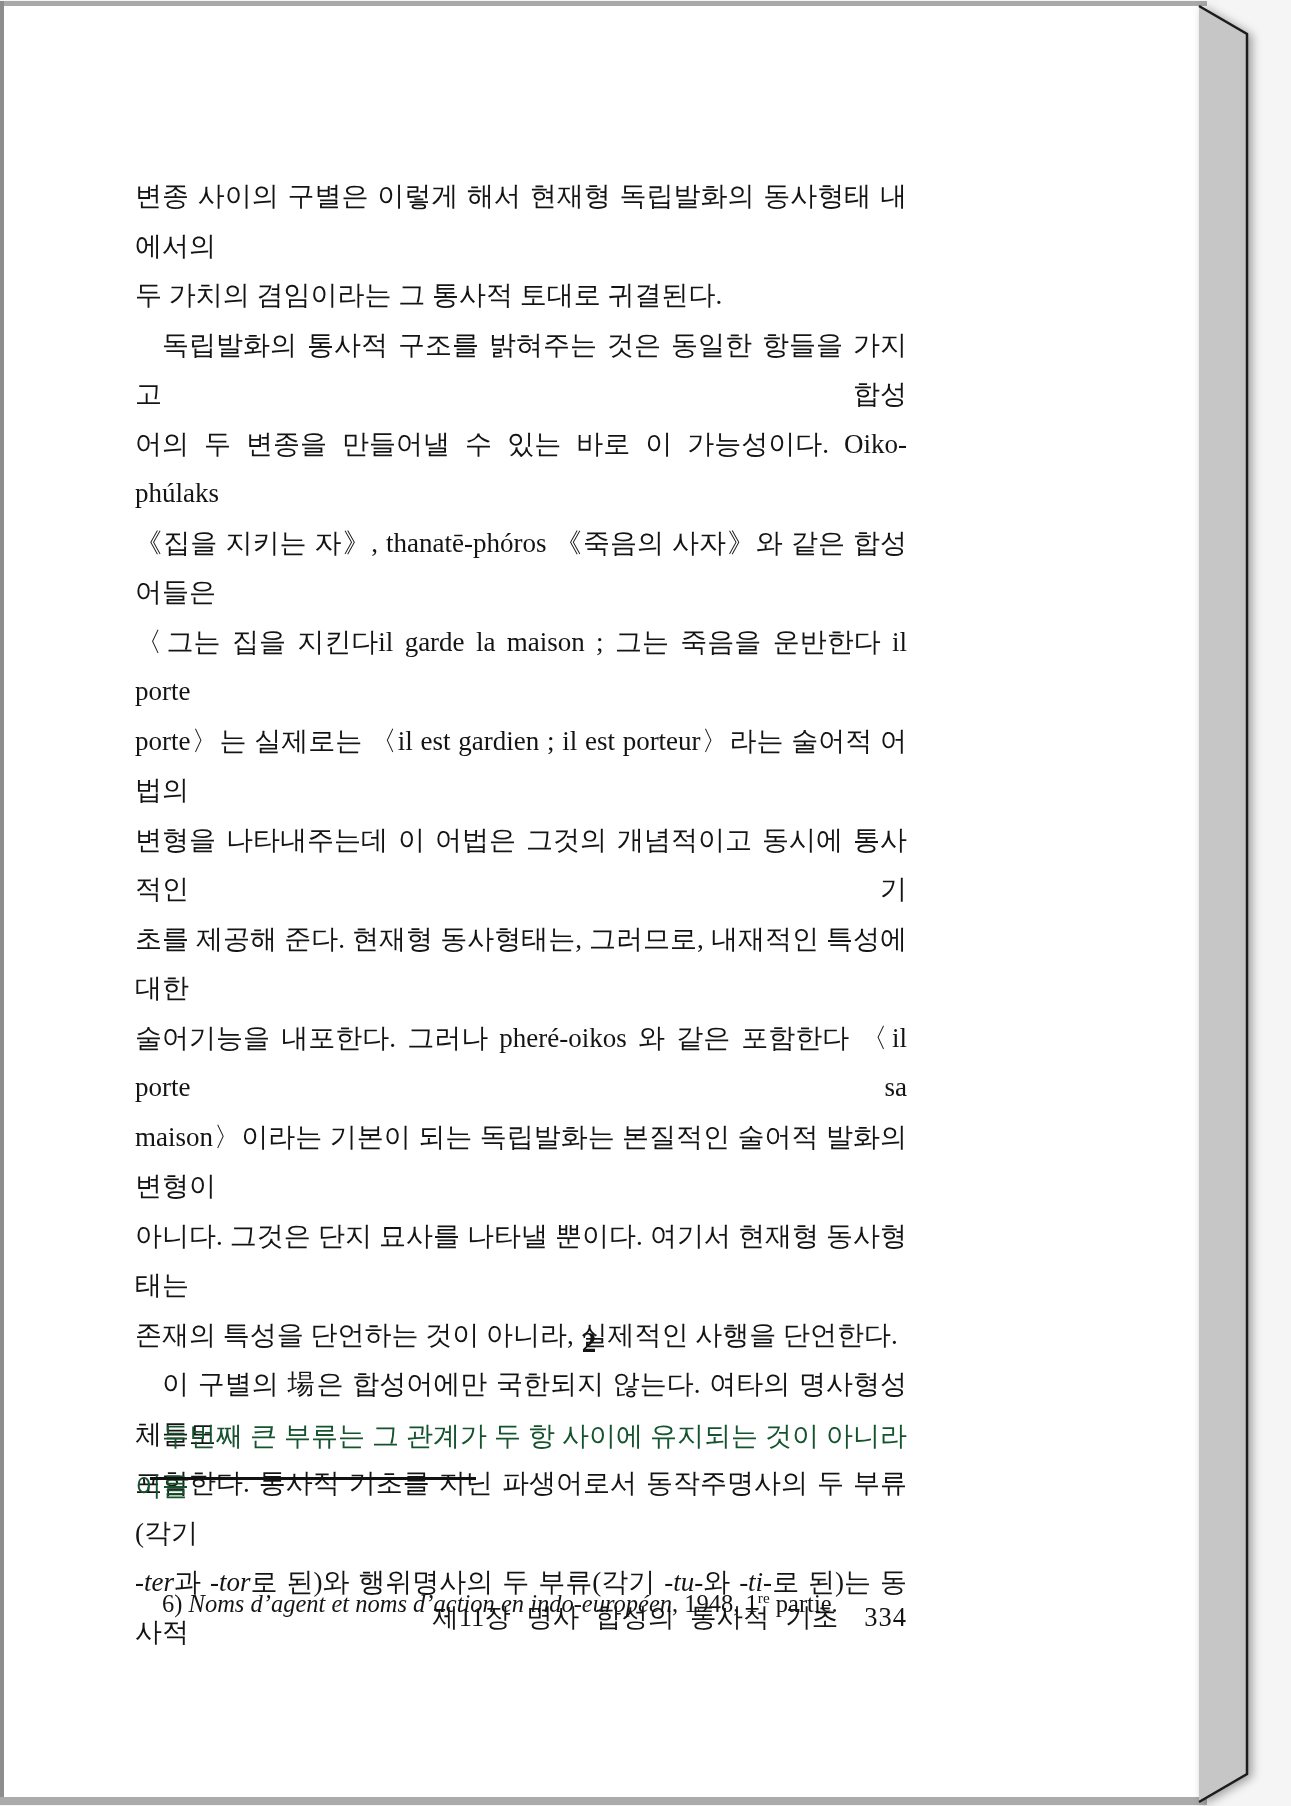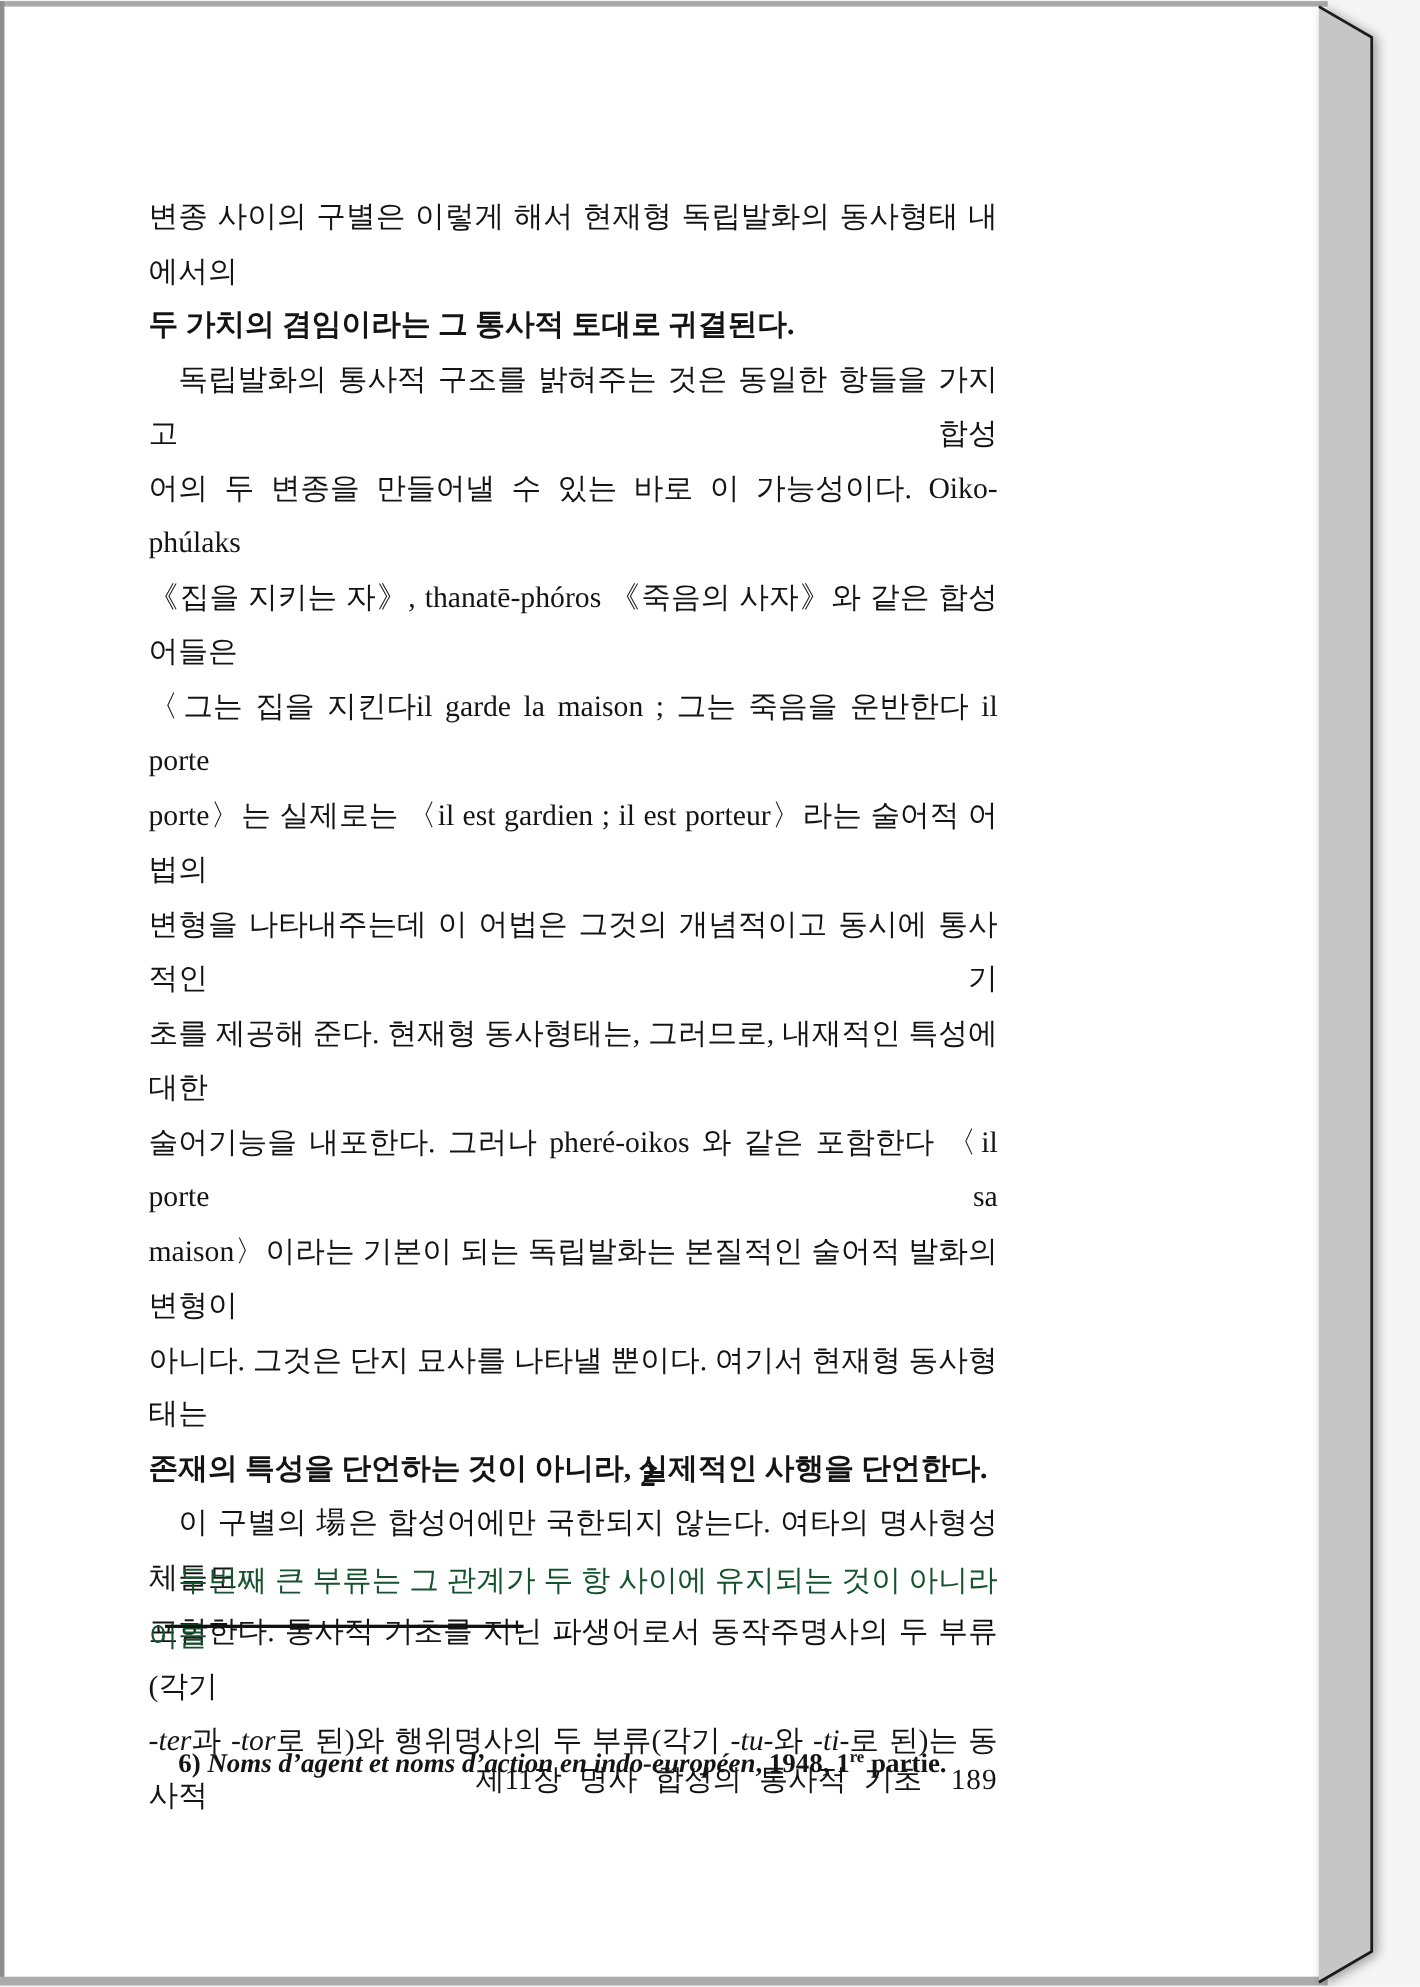--- a/index.html
+++ b/index.html
@@ -17,21 +17,21 @@
   .edge-bottom{position:absolute;left:0;top:1797px;width:1207px;height:8px;background:#ababab;}
   .spine-svg{
     position:absolute;left:1195px;top:0;width:70px;height:1806px;
     filter:drop-shadow(4px 2px 5px rgba(0,0,0,0.35));
   }
   .text-col{
     position:absolute;left:135px;top:172px;width:772px;
     font-size:27px;line-height:49.5px;color:#141414;
   }
   .line{text-align:justify;text-align-last:justify;}
-  .line.short{text-align-last:left;font-weight:bold;}
+  .line.short{text-align-last:left;}
   .line.indent{text-indent:27px;}
   .line sup{font-size:0.62em;line-height:0;vertical-align:super;}
   .section-num{
     position:absolute;left:0;top:1318px;width:1178px;text-align:center;
     font-size:29px;font-weight:bold;color:#141414;line-height:49.5px;
   }
   .continuation{
     position:absolute;left:135px;top:1412px;width:772px;
     font-size:27px;line-height:49.5px;color:#14532d;
   }
@@ -88,14 +88,14 @@
 <div class="continuation">
     <div class="line indent"><span>두번째 큰 부류는 그 관계가 두 항 사이에 유지되는 것이 아니라 이를</span></div>
   </div>
 
 <div class="footnote-rule"></div>
 <div class="footnote">
     <div class="line short"><span>6) </span><i>Noms d’agent et noms d’action en indo-européen</i><span>, 1948, 1</span><sup>re</sup><span> partie.</span></div>
   </div>
 
 <div class="footer">
-  <span>제11장 명사 합성의 통사적 기초</span><span class="pageno">189</span>
+  <span>제11장 명사 합성의 통사적 기초</span><span class="pageno">334</span>
 </div>
 
 </body></html>

